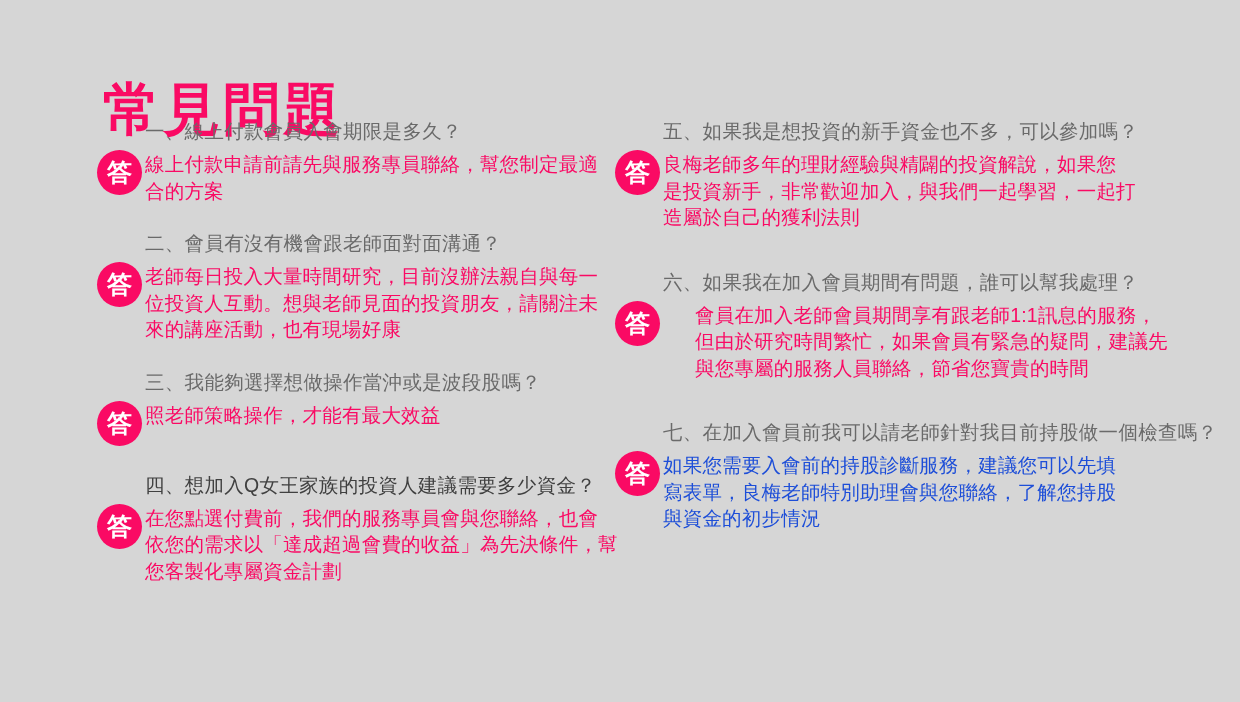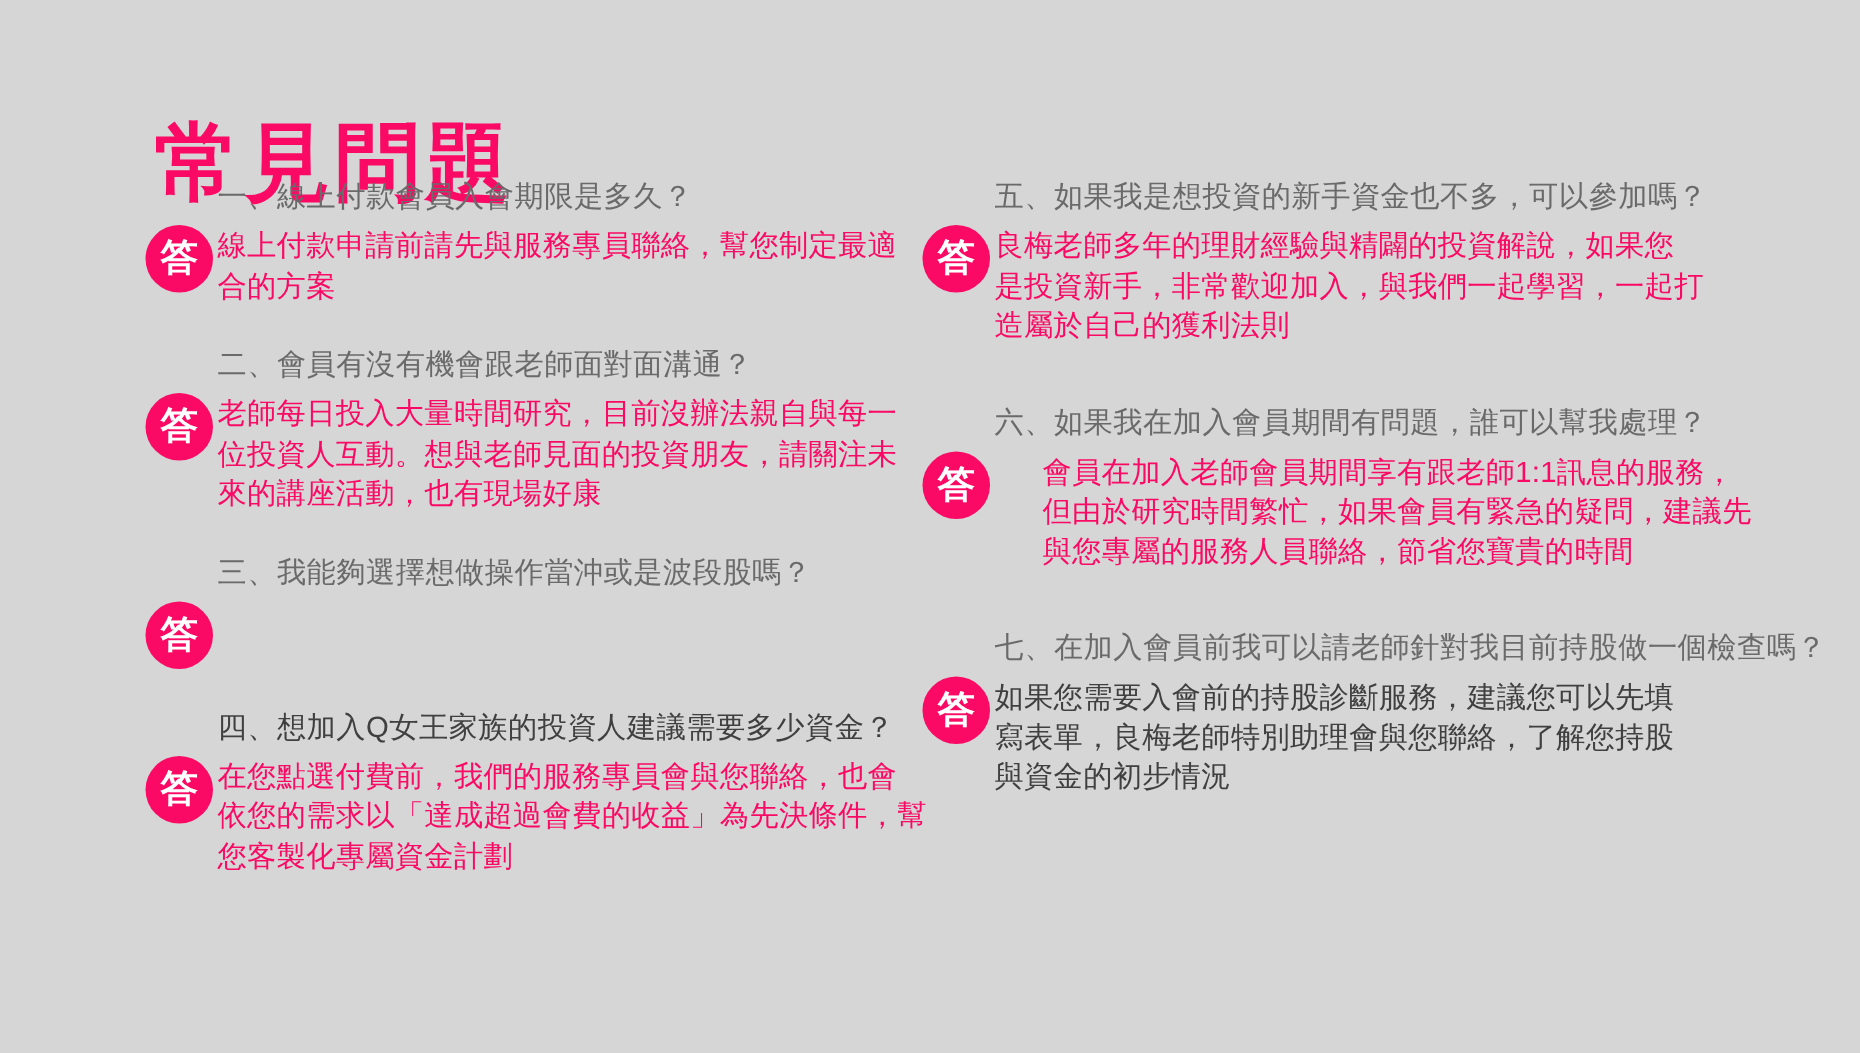--- a/index.html
+++ b/index.html
@@ -139,20 +139,21 @@
               <span class="ans-line">位投資人互動。想與老師見面的投資朋友，請關注未</span>
               <span class="ans-line">來的講座活動，也有現場好康</span>
             </div>
           </div>
         </div>
         <div class="qa-item">
           <div class="qa-question" style="color: rgb(106, 106, 106);">三、我能夠選擇想做操作當沖或是波段股嗎？</div>
           <div class="qa-answer-row">
             <div class="answer-badge" style="background: rgb(250, 10, 100);">答</div>
             <div class="qa-answer-text" style="color: rgb(250, 10, 100);">
+              <span class="ans-line">照老師策略操作，才能有最大效益</span>
             </div>
           </div>
         </div>
         <div class="qa-item">
           <div class="qa-question" style="color: #404040;">四、想加入Q女王家族的投資人建議需要多少資金？</div>
           <div class="qa-answer-row">
             <div class="answer-badge" style="background: rgb(250, 10, 100);">答</div>
             <div class="qa-answer-text" style="color: rgb(250, 10, 100);">
               <span class="ans-line">在您點選付費前，我們的服務專員會與您聯絡，也會</span>
               <span class="ans-line">依您的需求以「達成超過會費的收益」為先決條件，幫</span>
@@ -182,21 +183,21 @@
               <span class="ans-line">會員在加入老師會員期間享有跟老師1:1訊息的服務，</span>
               <span class="ans-line">但由於研究時間繁忙，如果會員有緊急的疑問，建議先</span>
               <span class="ans-line">與您專屬的服務人員聯絡，節省您寶貴的時間</span>
             </div>
           </div>
         </div>
         <div class="qa-item">
           <div class="qa-question" style="color: rgb(106, 106, 106); text-align: center;">七、在加入會員前我可以請老師針對我目前持股做一個檢查嗎？</div>
           <div class="qa-answer-row">
             <div class="answer-badge" style="background: rgb(250, 10, 100);">答</div>
-            <div class="qa-answer-text" style="color: #404040;">
+            <div class="qa-answer-text" style="color: #1d4ed8;">
               <span class="ans-line">如果您需要入會前的持股診斷服務，建議您可以先填</span>
               <span class="ans-line">寫表單，良梅老師特別助理會與您聯絡，了解您持股</span>
               <span class="ans-line">與資金的初步情況</span>
             </div>
           </div>
         </div>
       </div>
 
   </div>
 

